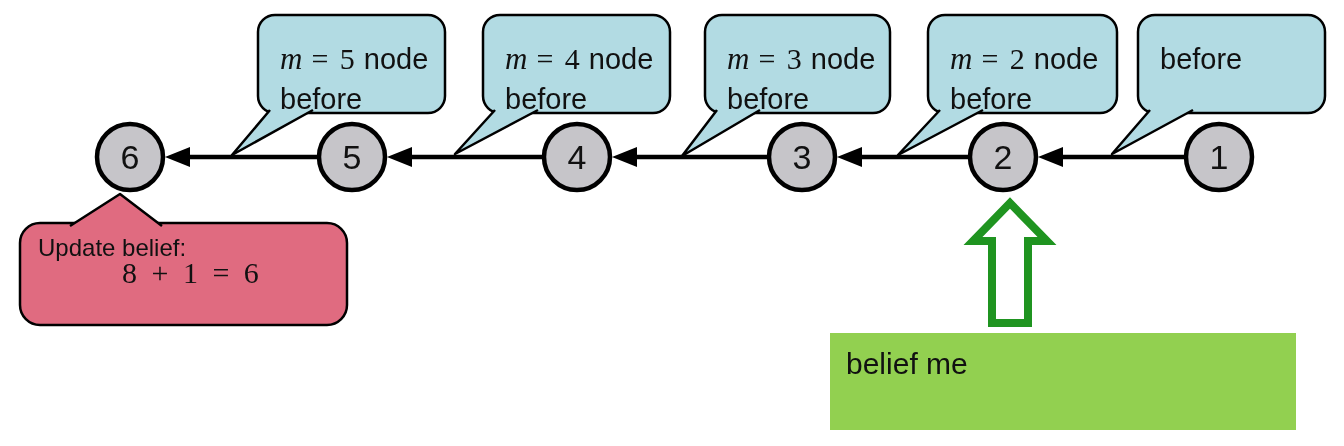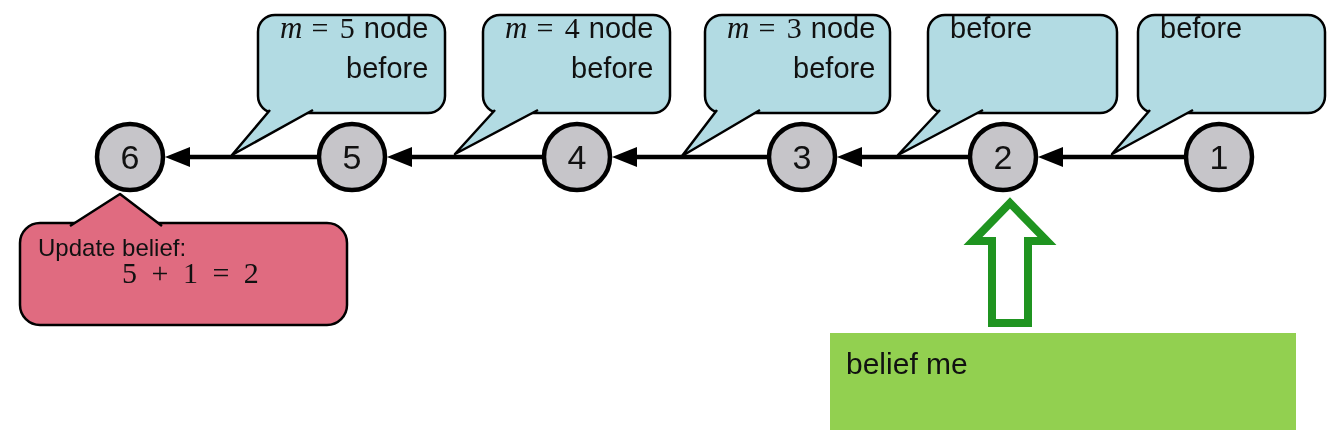--- a/index.html
+++ b/index.html
@@ -7,21 +7,21 @@
     position:relative;
     width:1344px;height:446px;
     background:#ffffff;
     overflow:hidden;
     font-family:"Liberation Sans",sans-serif;
     color:#111111;
   }
   .stage svg{position:absolute;left:0;top:0;}
   .abs{position:absolute;white-space:nowrap;}
   
-  .callout-text{top:8px;font-size:29px;line-height:40px;text-align:right;}
+  .callout-text{top:39px;font-size:29px;line-height:40px;}
   .mvar{font-family:"Liberation Serif",serif;font-style:italic;font-size:31px;}
   .mser{font-family:"Liberation Serif",serif;font-size:30px;}
   .meq{margin-left:9px;word-spacing:4px;}
   .noun{margin-left:9px;}
   
   .node-num{
     top:124px;width:66px;height:66px;line-height:66px;
     text-align:center;font-size:34px;
   }
   
@@ -99,26 +99,27 @@
   </div>
   <div class="abs callout-text" style="left:505px">
     <div><span class="mvar">m</span><span class="mser meq">= 4</span><span class="noun">node</span></div>
     <div>before</div>
   </div>
   <div class="abs callout-text" style="left:727px">
     <div><span class="mvar">m</span><span class="mser meq">= 3</span><span class="noun">node</span></div>
     <div>before</div>
   </div>
   <div class="abs callout-text" style="left:950px">
+    <div><span class="mvar">m</span><span class="mser meq">= 2</span><span class="noun">node</span></div>
     <div>before</div>
   </div>
   <div class="abs callout-text" style="left:1160px">
     <div>before</div>
   </div>
 
   <div class="abs pink-l1">Update belief:</div>
-  <div class="abs pink-l2">5 + 1 = 2</div>
+  <div class="abs pink-l2">8 + 1 = 6</div>
 
   <div class="abs green-text">
     <div>belief me</div>
   </div>
 
 </div>
 
 </body></html>

